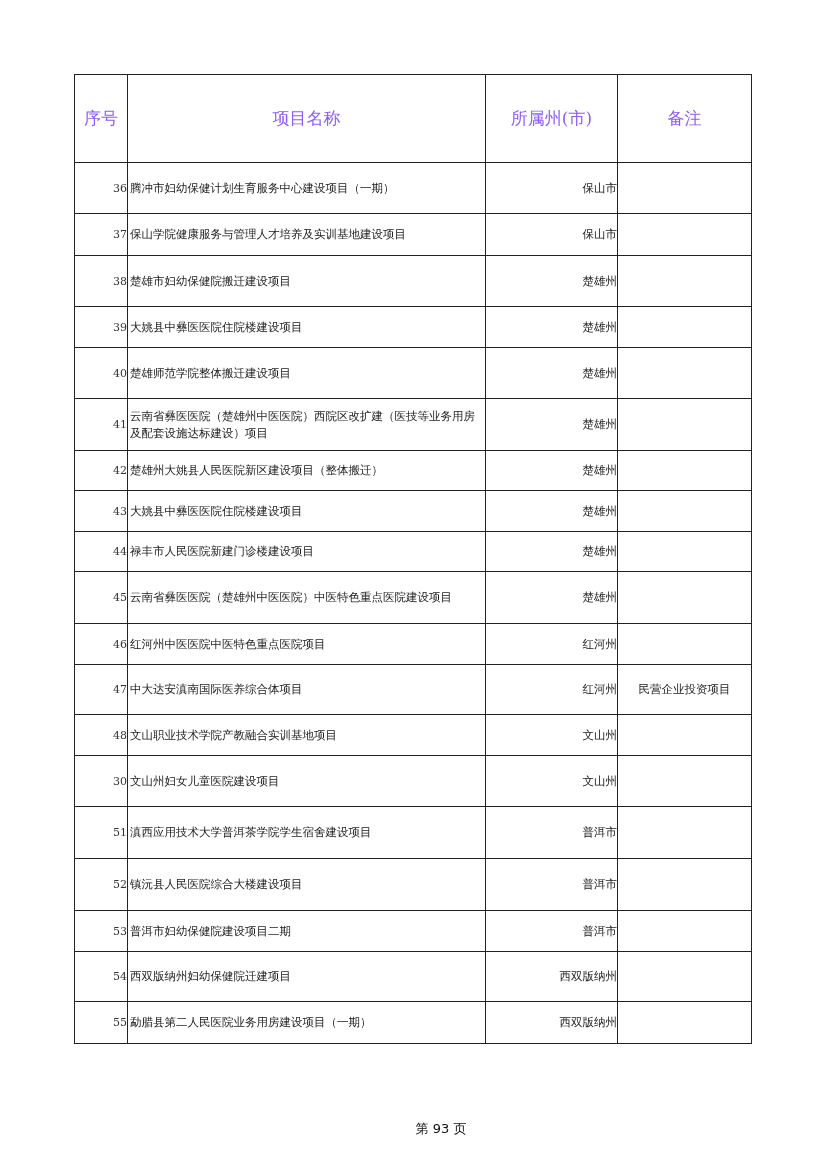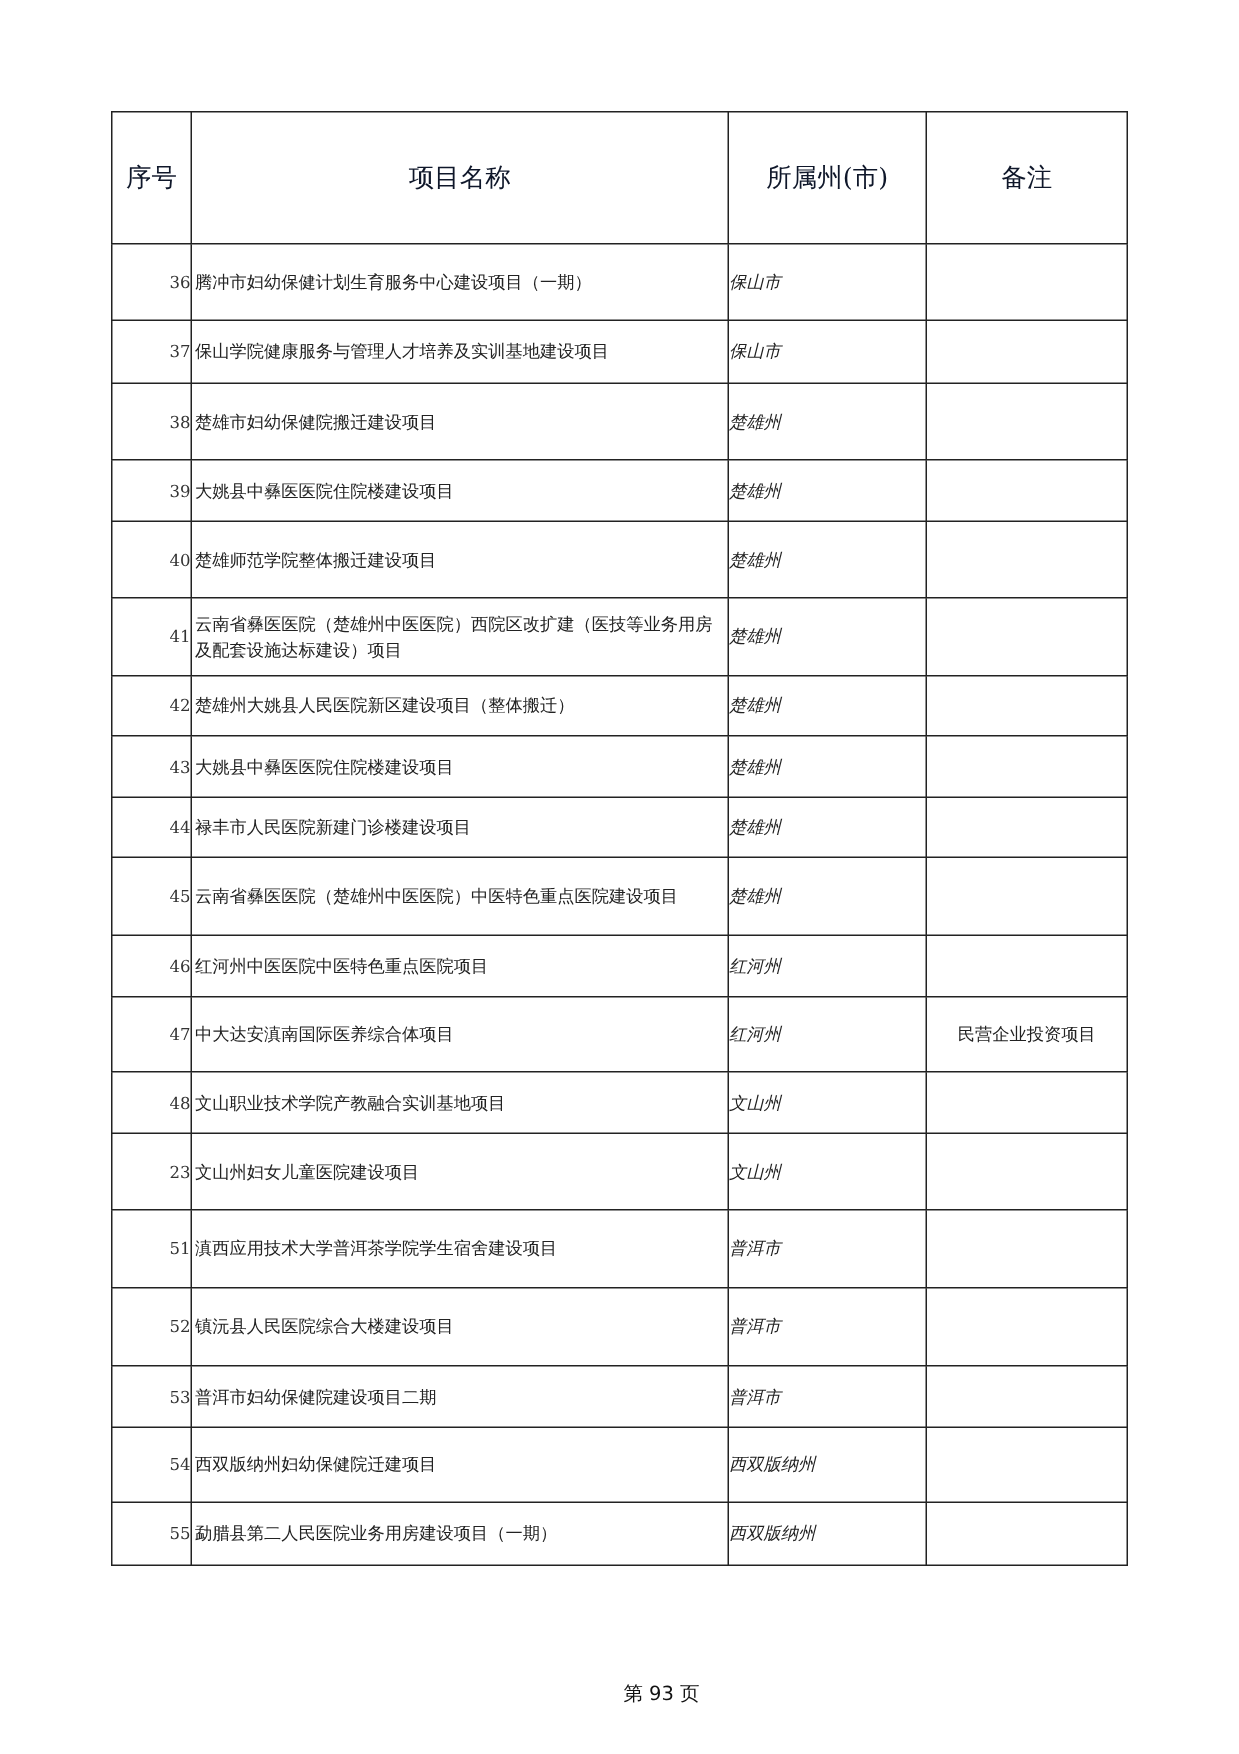--- a/index.html
+++ b/index.html
@@ -17,24 +17,24 @@
   table.projects td, table.projects th {
     border: 1px solid #222;
     padding: 0;
     font-weight: normal;
     vertical-align: middle;
   }
   col.c-no { width: 53px; }
   col.c-name { width: 358px; }
   col.c-pref { width: 132px; }
   col.c-note { width: 134px; }
-  th { height: 87px; font-size: 17px; text-align: center; color: #0f172a; }
+  th { height: 87px; font-size: 17px; text-align: center; color: #8b5cf6; }
   td.no { text-align: right; font-size: 11px; color: #333; }
   td.name { text-align: left; font-size: 11.5px; padding: 0 3px 0 2px !important; line-height: 17px; color: #222; }
-  td.pref { text-align: left; font-size: 11.5px; color: #222; font-style: italic; }
+  td.pref { text-align: right; font-size: 11.5px; color: #222; }
   td.note { text-align: center; font-size: 11.5px; color: #222; }
   .footer {
     position: absolute; top: 1120px; left: 0; width: 826px;
     text-align: center; font-size: 13px; color: #111;
     font-family: "DejaVu Sans", "Liberation Sans", sans-serif;
     padding-left: 28px;
   }
 </style>
 </head>
 <body>
@@ -127,21 +127,21 @@
         <td class="pref">红河州</td>
         <td class="note">民营企业投资项目</td>
       </tr>
       <tr style="height: 41px;">
         <td class="no">48</td>
         <td class="name">文山职业技术学院产教融合实训基地项目</td>
         <td class="pref">文山州</td>
         <td class="note"></td>
       </tr>
       <tr style="height: 51px;">
-        <td class="no">23</td>
+        <td class="no">30</td>
         <td class="name">文山州妇女儿童医院建设项目</td>
         <td class="pref">文山州</td>
         <td class="note"></td>
       </tr>
       <tr style="height: 52px;">
         <td class="no">51</td>
         <td class="name">滇西应用技术大学普洱茶学院学生宿舍建设项目</td>
         <td class="pref">普洱市</td>
         <td class="note"></td>
       </tr>

